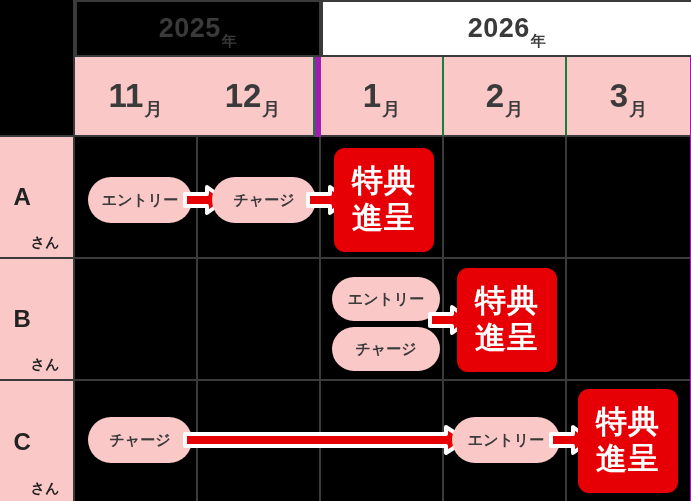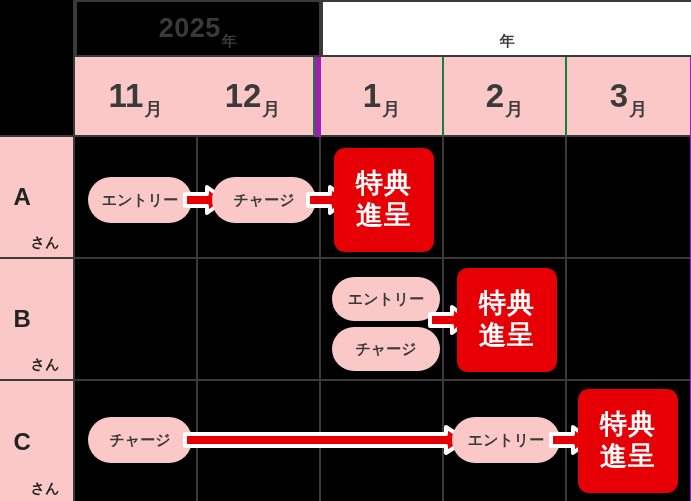--- a/index.html
+++ b/index.html
@@ -143,21 +143,21 @@
   
   .award {
     position: absolute;
     display: flex;
     flex-direction: column;
     align-items: center;
     justify-content: center;
     background: #e60005;
     color: #ffffff;
     font-weight: bold;
-    font-size: 27px;
+    font-size: 31px;
     line-height: 1.18;
     border-radius: 11px;
     letter-spacing: 1px;
   }
 
   
   .arrow {
     position: absolute;
   }
   .arrow svg { display: block; }
@@ -167,20 +167,21 @@
 
 <div id="board">
 
   <div class="corner"></div>
 
   <div class="cell year-cell year-2025">
     <span>2025</span>
     <span class="suffix">年</span>
   </div>
   <div class="cell year-cell year-2026">
+    <span>2026</span>
     <span class="suffix">年</span>
   </div>
 
   <div class="cell month-cell" style="left:75px;">
     <span>11</span>
     <span class="suffix">月</span>
   </div>
   <div class="cell month-cell" style="left:192px;">
     <span>12</span>
     <span class="suffix">月</span>

